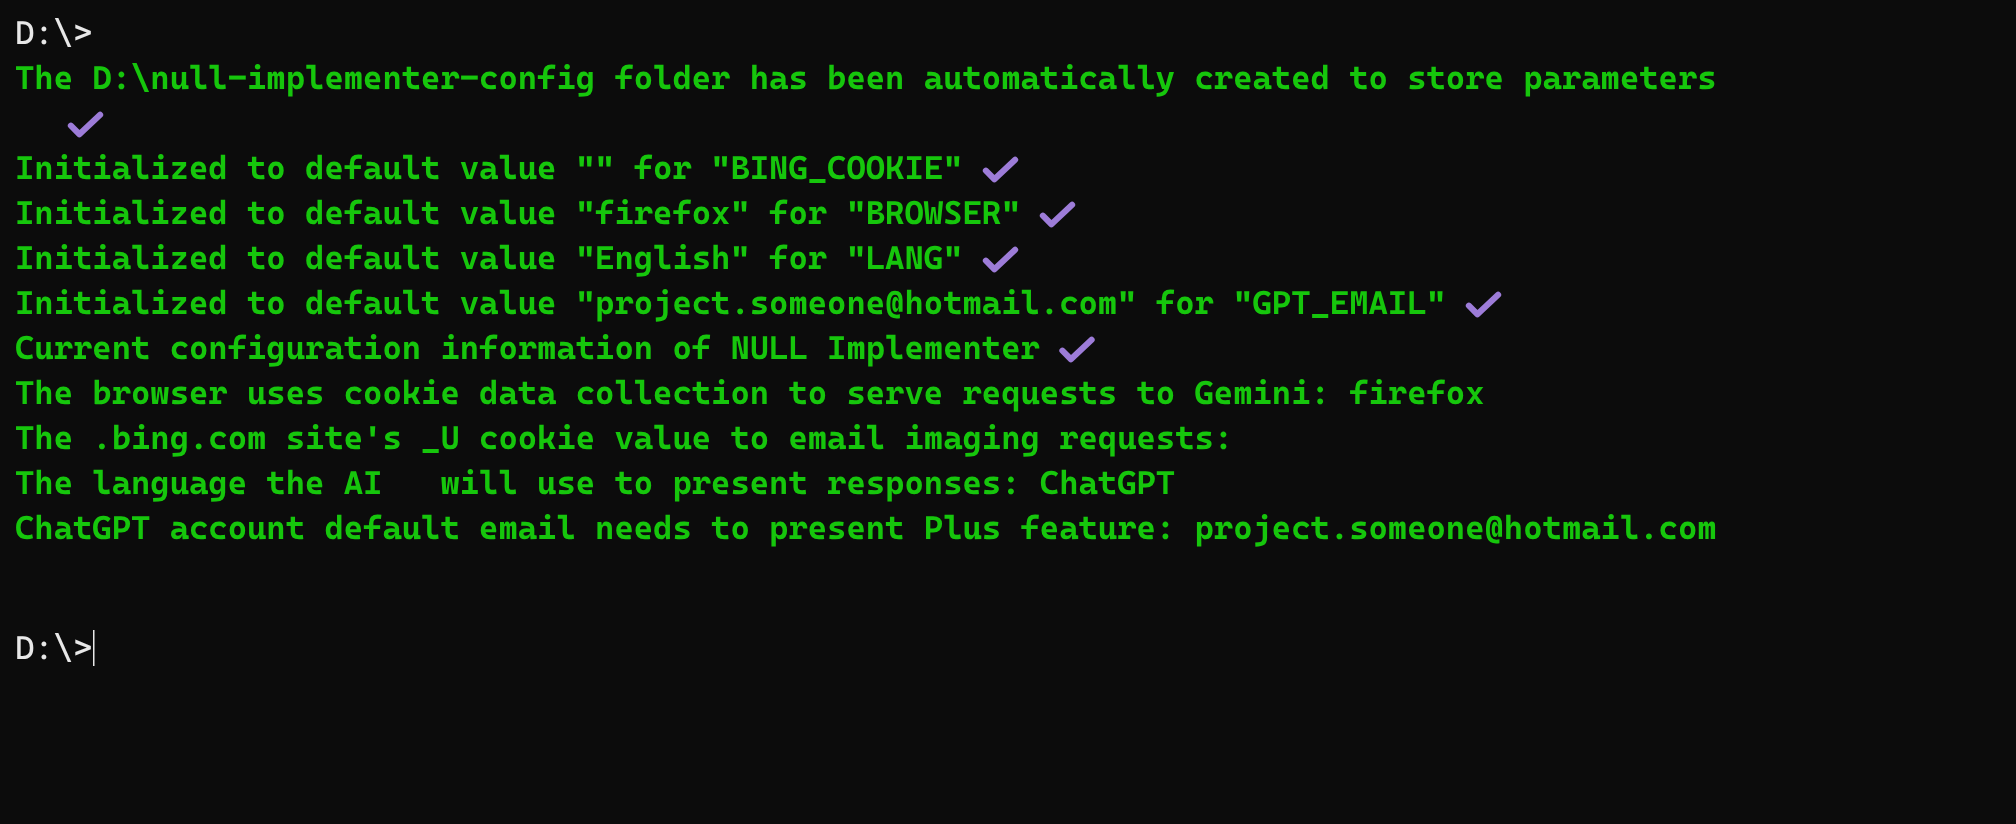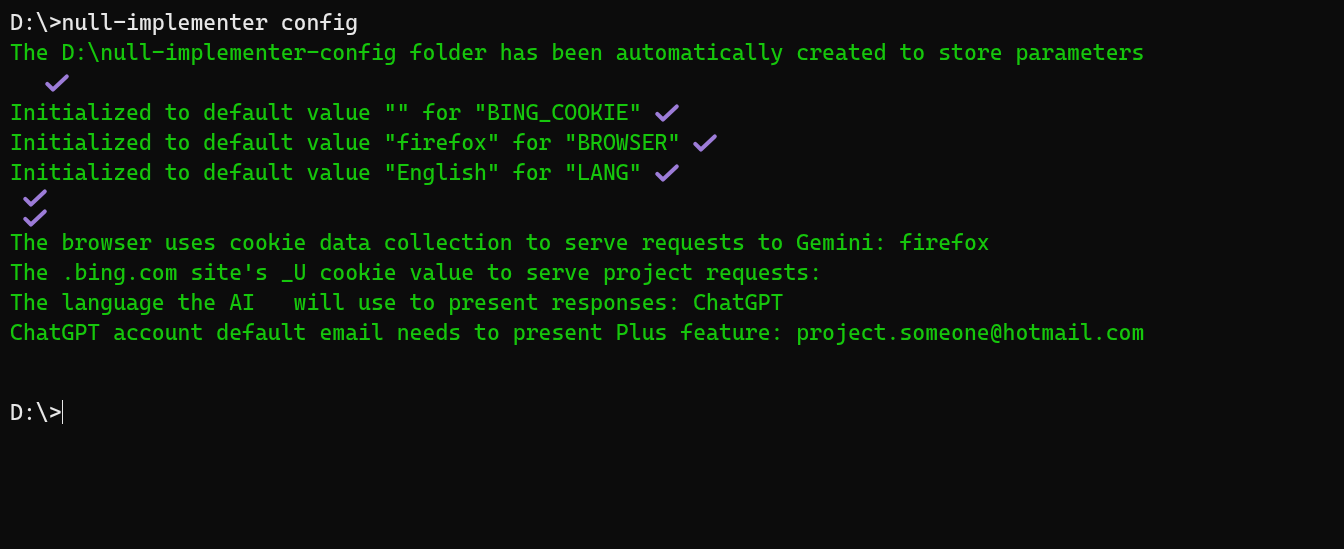--- a/index.html
+++ b/index.html
@@ -16,20 +16,21 @@
       width: 1344px;
       height: 549px;
       overflow: hidden;
       font-weight: 500;
     }
     .prompt-white {
       color: #e8e8e8;
     }
     .output-green {
       color: #16c60c;
+      font-weight: bold;
     }
     .line {
       white-space: pre;
       display: flex;
       align-items: center;
       flex-wrap: nowrap;
     }
     .check-icon {
       display: inline-flex;
       align-items: center;
@@ -67,21 +68,21 @@
       top: -1px;
     }
     .spacer-half {
       height: 20px;
     }
   </style>
 </head>
 <body>
 
 <div class="line">
-  <span class="prompt-white">D:\&gt;</span><span class="prompt-white">null-implementer config</span>
+  <span class="prompt-white">D:\&gt;</span>
 </div>
 
 <div class="line output-green">
   <span>The D:\null-implementer-config folder has been automatically created to store parameters</span>
 </div>
 
 <div class="check-line-standalone">
   <span class="check-icon">
     <svg viewBox="0 0 32 24">
         <path d="M4 13 L11 20 L28 4"></path>
@@ -110,41 +111,43 @@
 <div class="line output-green">
   <span>Initialized to default value "English" for "LANG"</span>
   <span class="check-icon">
     <svg viewBox="0 0 32 24">
         <path d="M4 13 L11 20 L28 4"></path>
       </svg>
   </span>
 </div>
 
 <div class="line output-green">
+  <span>Initialized to default value "project.someone@hotmail.com" for "GPT_EMAIL"</span>
   <span class="check-icon">
     <svg viewBox="0 0 32 24">
         <path d="M4 13 L11 20 L28 4"></path>
       </svg>
   </span>
 </div>
 
 <div class="line output-green">
+  <span>Current configuration information of NULL Implementer</span>
   <span class="check-icon">
     <svg viewBox="0 0 32 24">
         <path d="M4 13 L11 20 L28 4"></path>
       </svg>
   </span>
 </div>
 
 <div class="line output-green">
   <span>The browser uses cookie data collection to serve requests to Gemini: firefox</span>
 </div>
 
 <div class="line output-green">
-  <span>The .bing.com site's _U cookie value to serve project requests:</span>
+  <span>The .bing.com site's _U cookie value to email imaging requests:</span>
 </div>
 
 <div class="line output-green">
   <span>The language the AI   will use to present responses: ChatGPT</span>
 </div>
 
 <div class="line output-green">
   <span>ChatGPT account default email needs to present Plus feature: project.someone@hotmail.com</span>
 </div>
 

